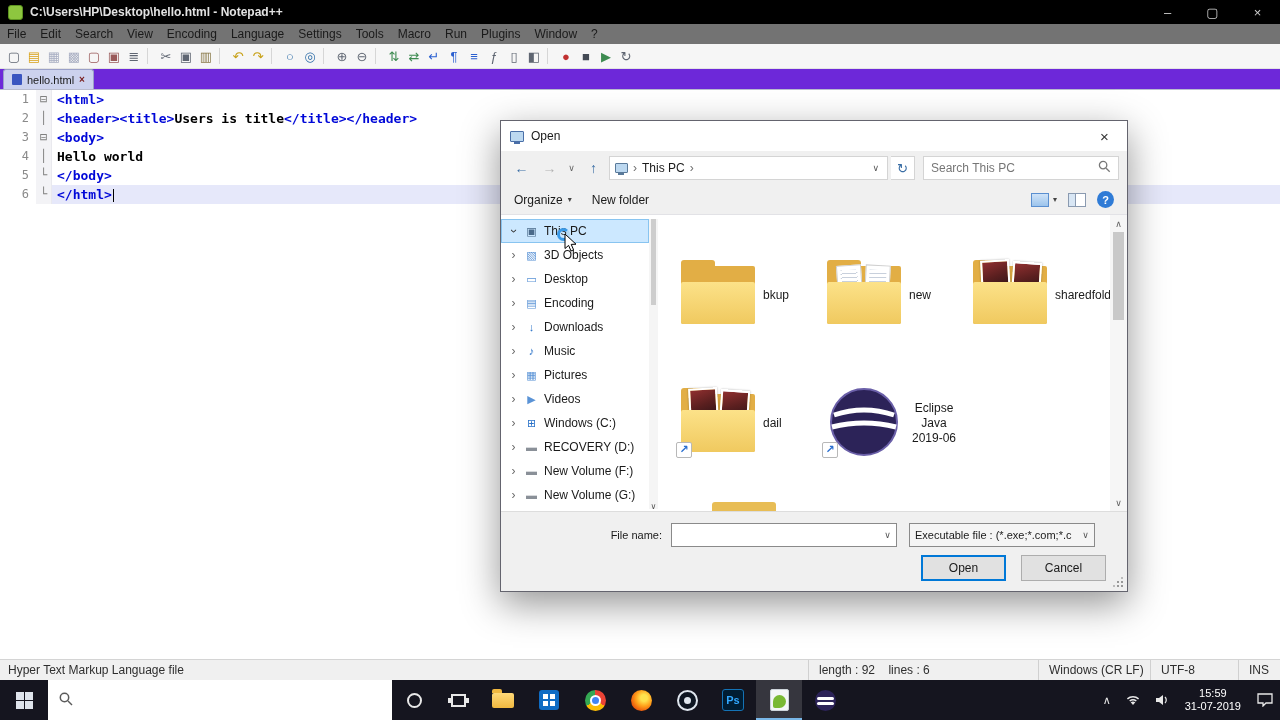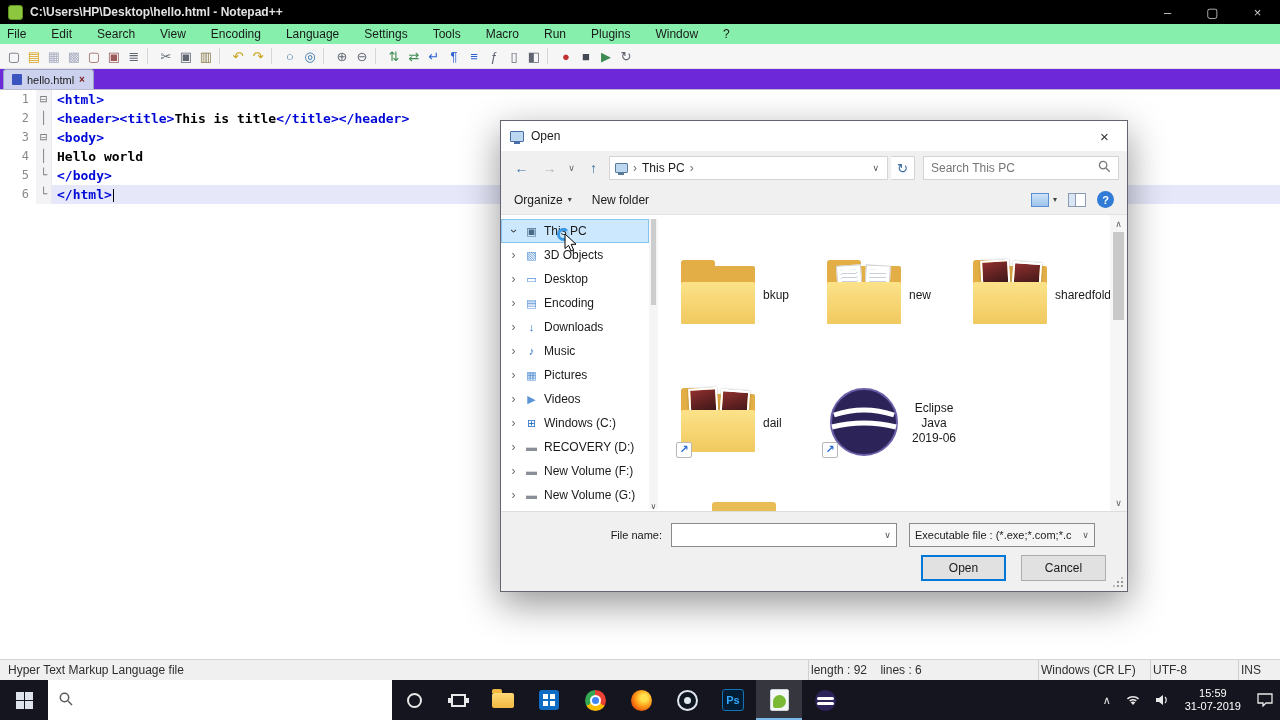--- a/index.html
+++ b/index.html
@@ -8,21 +8,21 @@
   .screen { width:1280px; height:720px; display:flex; flex-direction:column; position:relative; }
 
   
   .titlebar { height:24px; background:#000; display:flex; align-items:center; flex:none; }
   .np-logo { width:15px; height:15px; margin:0 7px 0 8px; background:#8dc63f; border:1px solid #5d9420; border-radius:3px; }
   .title-text { font-size:12px; color:#e2e2e2;font-weight:bold; }
   .win-controls { margin-left:auto; display:flex; height:100%; }
   .win-btn { width:45px; display:flex; align-items:center; justify-content:center; color:#cfcfcf; font-size:13px; }
 
   
-  .menubar { height:20px; background:#86efac; display:flex; align-items:center; flex:none;gap:11px; }
+  .menubar { height:20px; background:#737373; display:flex; align-items:center; flex:none; }
   .menu-item { padding:0 7px; font-size:12px; height:100%; display:flex; align-items:center; }
 
   
   .toolbar { height:25px; background:#f6f6f6; border-bottom:1px solid #e3e3e3; display:flex; align-items:center; padding-left:4px; flex:none; }
   .tb-icon { width:20px; height:20px; display:flex; align-items:center; justify-content:center; font-size:13px; }
   .tb-sep { width:6px; height:16px; border-left:1px solid #d6d6d6; margin:0 3px; }
 
   
   .tabbar { height:21px; background:#6d28d9; border-bottom:1px solid #b9bcce; display:flex; align-items:flex-start; flex:none; }
   .tab { height:20px; display:flex; align-items:center; gap:5px; padding:0 8px; background:#ccd2ee; border:1px solid #9aa0c8; border-bottom:none; font-size:11px; margin-left:3px; border-radius:3px 3px 0 0; }
@@ -36,21 +36,21 @@
   .ed-fold { width:16px; text-align:center; color:#808080; background:#f3f3f6; border-right:1px solid #e9e9ee; font-size:12px; flex:none; font-family:"DejaVu Sans Mono","DejaVu Sans",monospace; }
   .ed-code { flex:1; padding-left:5px; white-space:pre; font-weight:700; }
   .ed-line.current .ed-code { background:#e6e8fa; }
   .seg-tag { color:#0008d8; }
   .seg-text { color:#000; }
   .caret { display:inline-block; width:1px; height:13px; background:#000; vertical-align:middle; margin-left:1px; }
 
   
   .statusbar { height:21px; background:#f0f0f0; border-top:1px solid #d4d4d4; display:flex; align-items:stretch; font-size:12px; color:#2e2e2e; flex:none; }
   .sb-doctype { flex:1; display:flex; align-items:center; padding-left:8px; }
-  .sb-cell { display:flex; align-items:center; padding:0 2px; border-left:1px solid #d0d0d0; white-space:pre; }
+  .sb-cell { display:flex; align-items:center; padding:0 10px; border-left:1px solid #d0d0d0; white-space:pre; }
   .sb-len { width:230px; } .sb-cur { width:210px; } .sb-eol { width:112px; } .sb-enc { width:88px; } .sb-ins { width:42px; }
 
   
   .taskbar { height:40px; background:#15151f; display:flex; align-items:stretch; flex:none; color:#fff; }
   .tb-start { width:48px; display:flex; align-items:center; justify-content:center; }
   .start-logo { width:17px; height:17px; display:grid; grid-template-columns:8px 8px; grid-template-rows:8px 8px; gap:1px; }
   .start-logo b { background:#dfe4ec; }
   .tb-search { width:344px; background:#fff; display:flex; align-items:center; gap:9px; padding:0 11px; }
   .tb-search input { border:none; outline:none; flex:1; font-size:13px; color:#444; font-family:inherit; background:transparent; }
   .tb-search input::placeholder { color:#6a6a6a; }
@@ -238,21 +238,21 @@
 
   <div class="editor">
       <div class="ed-line">
         <span class="ed-num">1</span>
         <span class="ed-fold">⊟</span>
         <span class="ed-code"><span class="seg-tag">&lt;html&gt;</span></span>
       </div>
       <div class="ed-line">
         <span class="ed-num">2</span>
         <span class="ed-fold">│</span>
-        <span class="ed-code"><span class="seg-tag">&lt;header&gt;&lt;title&gt;</span><span class="seg-text">This is title</span><span class="seg-tag">&lt;/title&gt;&lt;/header&gt;</span></span>
+        <span class="ed-code"><span class="seg-tag">&lt;header&gt;&lt;title&gt;</span><span class="seg-text">Users is title</span><span class="seg-tag">&lt;/title&gt;&lt;/header&gt;</span></span>
       </div>
       <div class="ed-line">
         <span class="ed-num">3</span>
         <span class="ed-fold">⊟</span>
         <span class="ed-code"><span class="seg-tag">&lt;body&gt;</span></span>
       </div>
       <div class="ed-line">
         <span class="ed-num">4</span>
         <span class="ed-fold">│</span>
         <span class="ed-code"><span class="seg-text">Hello world</span></span>

